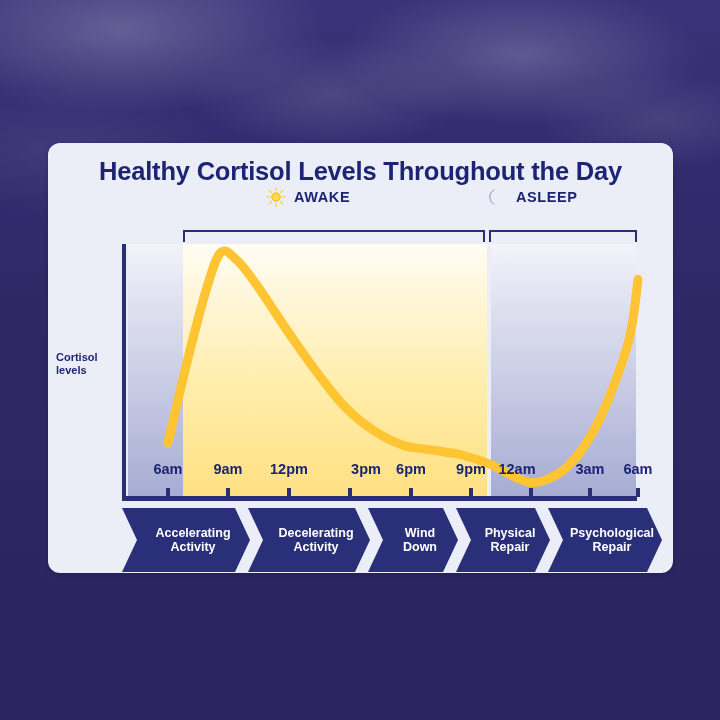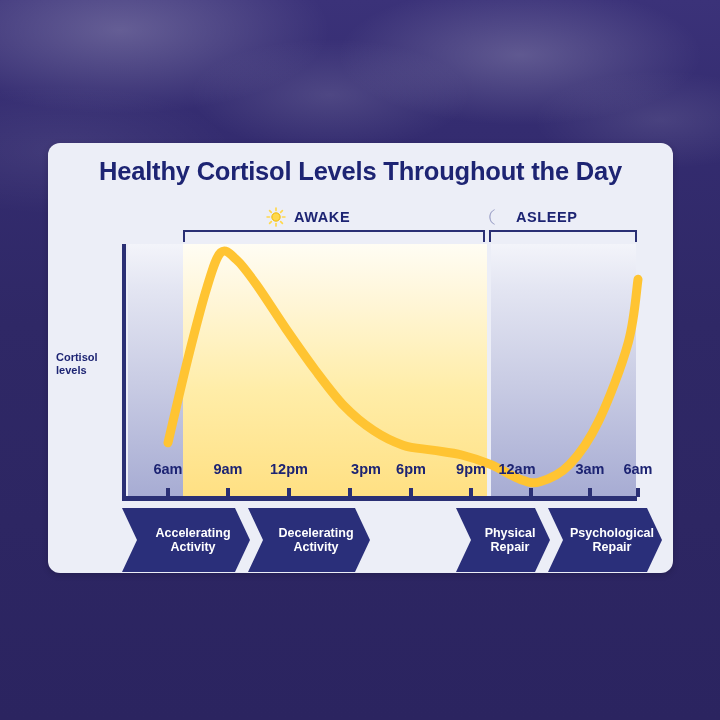--- a/index.html
+++ b/index.html
@@ -51,21 +51,21 @@
     color: #1d2473;
     font-size: 25.5px;
     font-weight: bold;
     letter-spacing: -0.2px;
     white-space: nowrap;
   }
 
   
   .phase-legend {
     position: absolute;
-    top: 64px;
+    top: 44px;
     display: flex;
     align-items: center;
     gap: 8px;
     color: #1d2473;
     font-size: 14.5px;
     font-weight: bold;
     letter-spacing: 0.6px;
   }
   #legend-awake { left: 218px; }
   #legend-asleep { left: 434px; gap: 16px; }
@@ -279,20 +279,26 @@
           <span>Accelerating</span>
           <span>Activity</span>
         </div>
       </div>
       <div class="arrow" style="left: 126px; width: 122px; clip-path: polygon(0px 0px, calc(100% - 15px) 0px, 100% 50%, calc(100% - 15px) 100%, 0px 100%, 15px 50%);">
         <div>
           <span>Decelerating</span>
           <span>Activity</span>
         </div>
       </div>
+      <div class="arrow" style="left: 246px; width: 90px; clip-path: polygon(0px 0px, calc(100% - 15px) 0px, 100% 50%, calc(100% - 15px) 100%, 0px 100%, 15px 50%);">
+        <div>
+          <span>Wind</span>
+          <span>Down</span>
+        </div>
+      </div>
       <div class="arrow" style="left: 334px; width: 94px; clip-path: polygon(0px 0px, calc(100% - 15px) 0px, 100% 50%, calc(100% - 15px) 100%, 0px 100%, 15px 50%);">
         <div>
           <span>Physical</span>
           <span>Repair</span>
         </div>
       </div>
       <div class="arrow" style="left: 426px; width: 114px; clip-path: polygon(0px 0px, calc(100% - 15px) 0px, 100% 50%, calc(100% - 15px) 100%, 0px 100%, 15px 50%);">
         <div>
           <span>Psychological</span>
           <span>Repair</span>

